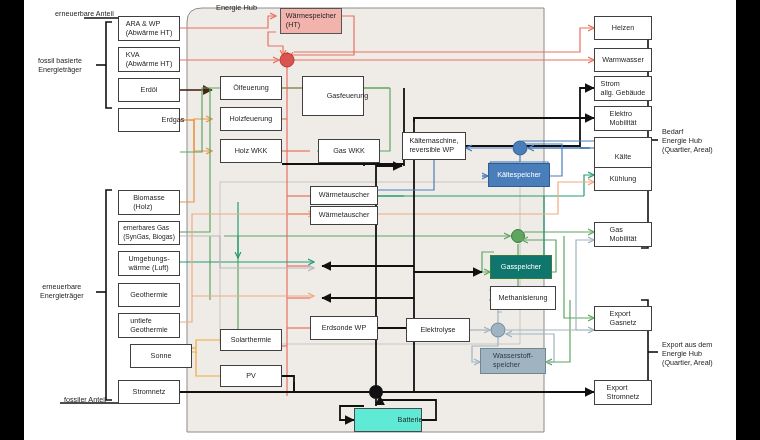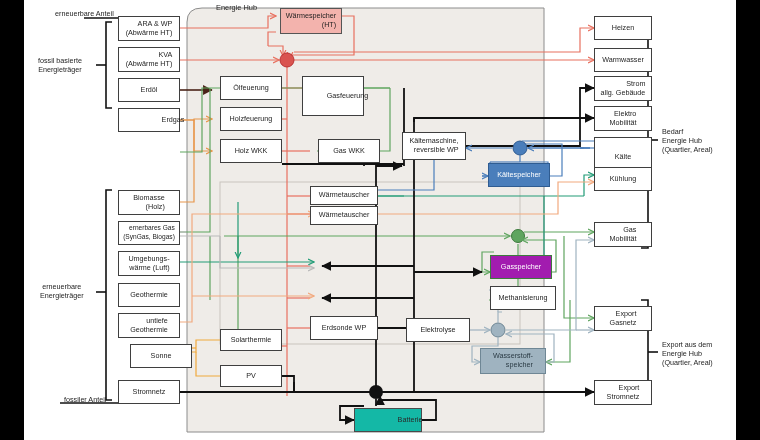--- a/index.html
+++ b/index.html
@@ -2,28 +2,28 @@
 <html><head>
 <meta charset="utf-8">
 <style>
   html,body{margin:0;padding:0;background:#000;}
   #stage{position:relative;width:760px;height:440px;background:#000;overflow:hidden;
          font-family:"Liberation Sans","DejaVu Sans",sans-serif;}
   #canvas{position:absolute;left:24px;top:0;width:712px;height:440px;background:#ffffff;}
   svg.wires{position:absolute;left:0;top:0;width:712px;height:440px;overflow:visible;}
 
   .box{position:absolute;box-sizing:border-box;border:1px solid #3f3f3f;background:#ffffff;
-       display:flex;align-items:center;justify-content:center;text-align:right;
+       display:flex;align-items:center;justify-content:center;text-align:left;
        font-size:7.2px;line-height:8.6px;color:#1d1d1d;white-space:pre-line;z-index:5;}
   .store{border:1px solid #3f3f3f;}
   .heat-store{background:#f3b3ad;border-color:#555;}
   .cold-store{background:#4a7ebb;color:#ffffff;border-color:#2f5c91;}
-  .gas-store{background:#a21caf;color:#ffffff;border-color:#3d7a3d;}
+  .gas-store{background:#0f766e;color:#ffffff;border-color:#3d7a3d;}
   .h2-store{background:#9fb3c0;color:#2b3b45;border-color:#6f8795;}
-  .bat-store{background:#14b8a6;color:#2a2a2a;border-color:#4a4a4a;padding-left:44px;}
+  .bat-store{background:#5eead4;color:#2a2a2a;border-color:#4a4a4a;padding-left:44px;}
 
   .freelabel{position:absolute;font-size:7.2px;line-height:9px;color:#1d1d1d;white-space:pre-line;z-index:6;}
   .hublabel{position:absolute;font-size:7.4px;color:#1d1d1d;z-index:6;}
 </style>
 </head>
 <body>
 
 <div id="stage">
   <div id="canvas">
 

